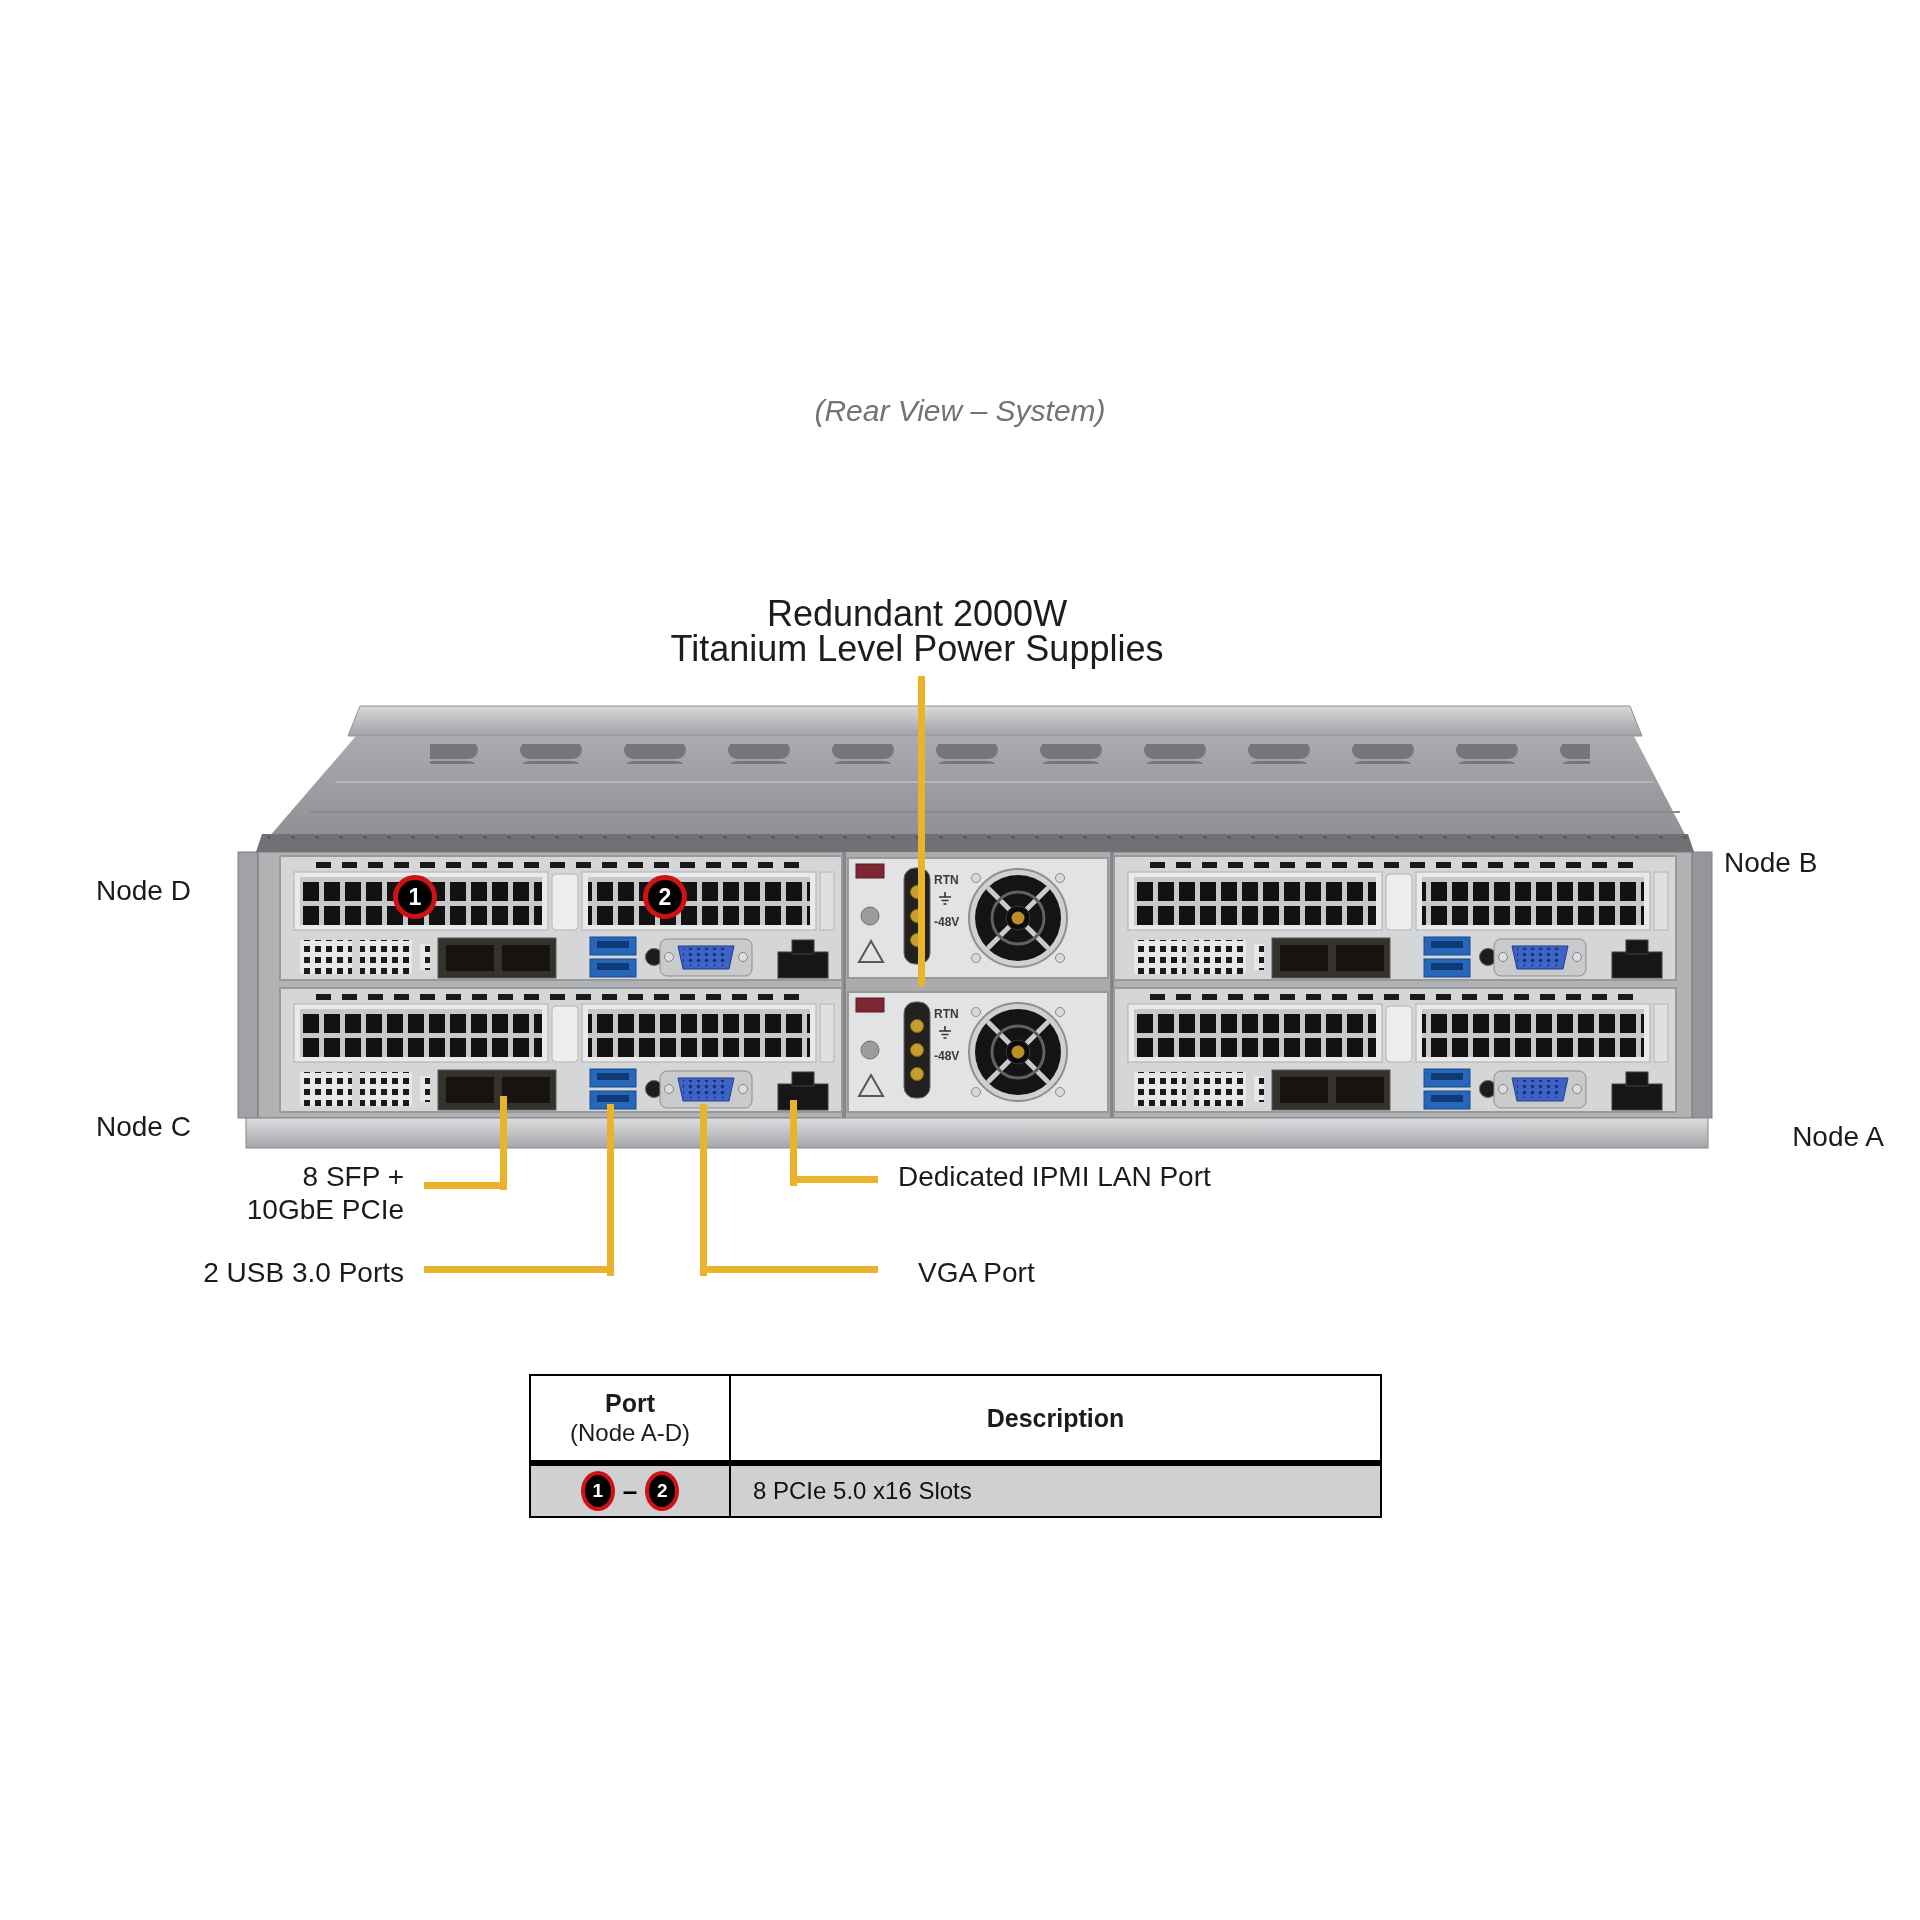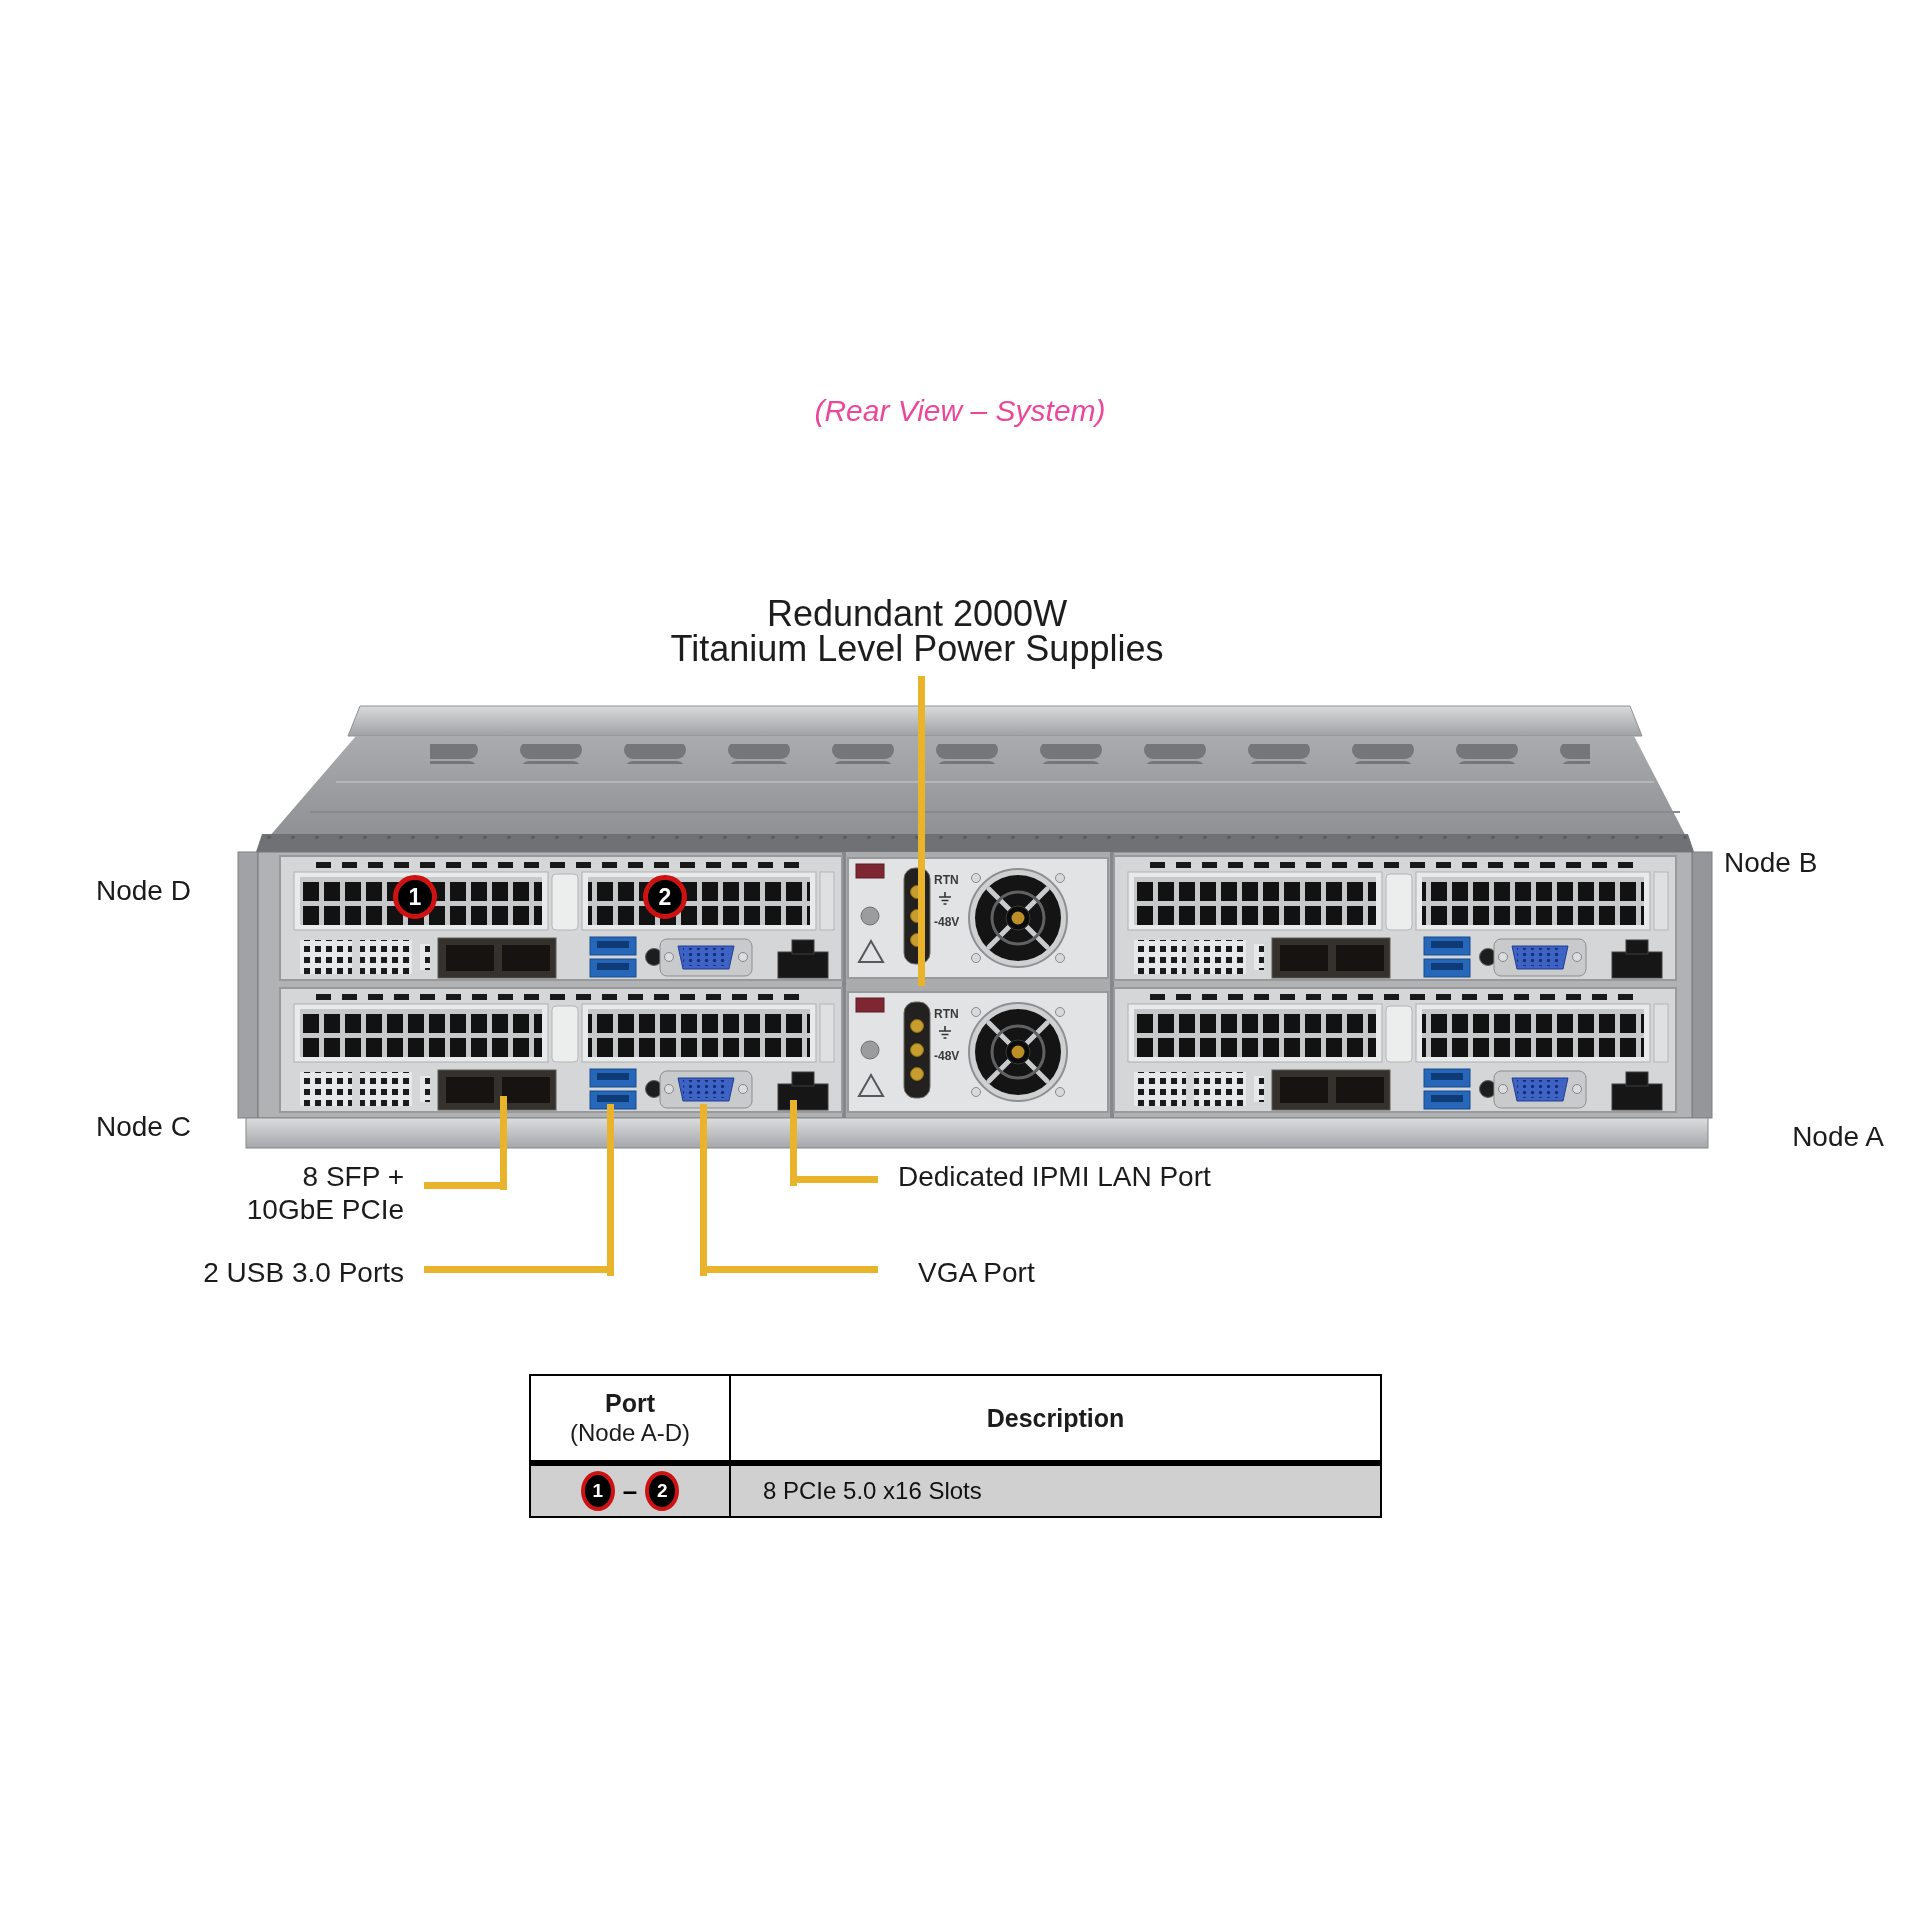--- a/index.html
+++ b/index.html
@@ -1,21 +1,21 @@
 <!DOCTYPE html>
 <html style="--callout-yellow: #EAB32C; --marker-red: #CE1212; --table-row-bg: #D0D0D0;"><head>
 <meta charset="utf-8">
 <style>
   html,body{margin:0;padding:0;background:#ffffff;}
   .canvas{position:relative;width:1920px;height:1920px;background:#fff;overflow:hidden;
           font-family:"Liberation Sans","DejaVu Sans",sans-serif;color:#1c1c1c;}
   .abs{position:absolute;}
   svg.chassis{position:absolute;left:0;top:0;width:1920px;height:1920px;}
 
-  .title{left:0;top:394px;width:1920px;text-align:center;font-size:30px;font-style:italic;color:#ec4899;}
+  .title{left:0;top:394px;width:1920px;text-align:center;font-size:30px;font-style:italic;color:#737373;}
   .psu-callout{left:617px;top:596px;width:600px;text-align:center;font-size:36px;line-height:35px;color:#1d1d1d;}
 
   .node-label{font-size:28px;line-height:34px;color:#1b1b1b;}
   .nl-left{left:96px;width:150px;text-align:left;}
   .nl-right{left:1724px;width:160px;text-align:left;}
 
   .callout-text{font-size:28px;line-height:33px;color:#1b1b1b;}
   .co-left{left:154px;width:250px;text-align:right;}
   .co-right{left:898px;width:420px;text-align:left;}
 
@@ -39,21 +39,21 @@
   .th-r{font-size:24px;line-height:30px;}
   .tsep{height:6px;background:#000;}
   .trow{display:flex;height:50px;background:var(--table-row-bg,#D0D0D0);}
   .trow .c1{width:200px;border-right:2px solid #000;box-sizing:border-box;display:flex;
             align-items:center;justify-content:center;gap:8px;}
   .trow .c2{flex:1;display:flex;align-items:center;}
   .tmark{width:34px;height:40px;border-radius:50%;border:4px solid var(--marker-red,#CE1212);
          background:#000;color:#fff;box-sizing:border-box;display:flex;align-items:center;
          justify-content:center;font-size:19px;font-weight:bold;}
   .dash{font-size:26px;font-weight:bold;color:#000;}
-  .desc{font-size:24px;color:#111;padding-left:32px;}
+  .desc{font-size:24px;color:#111;padding-left:22px;}
 </style>
 </head>
 <body>
 
 <div class="canvas">
 
   <svg class="chassis" viewBox="0 0 1920 1920">
     <defs>
       <linearGradient id="gLid" x1="0" y1="0" x2="0" y2="1">
         <stop offset="0" stop-color="#a9abae"></stop>

